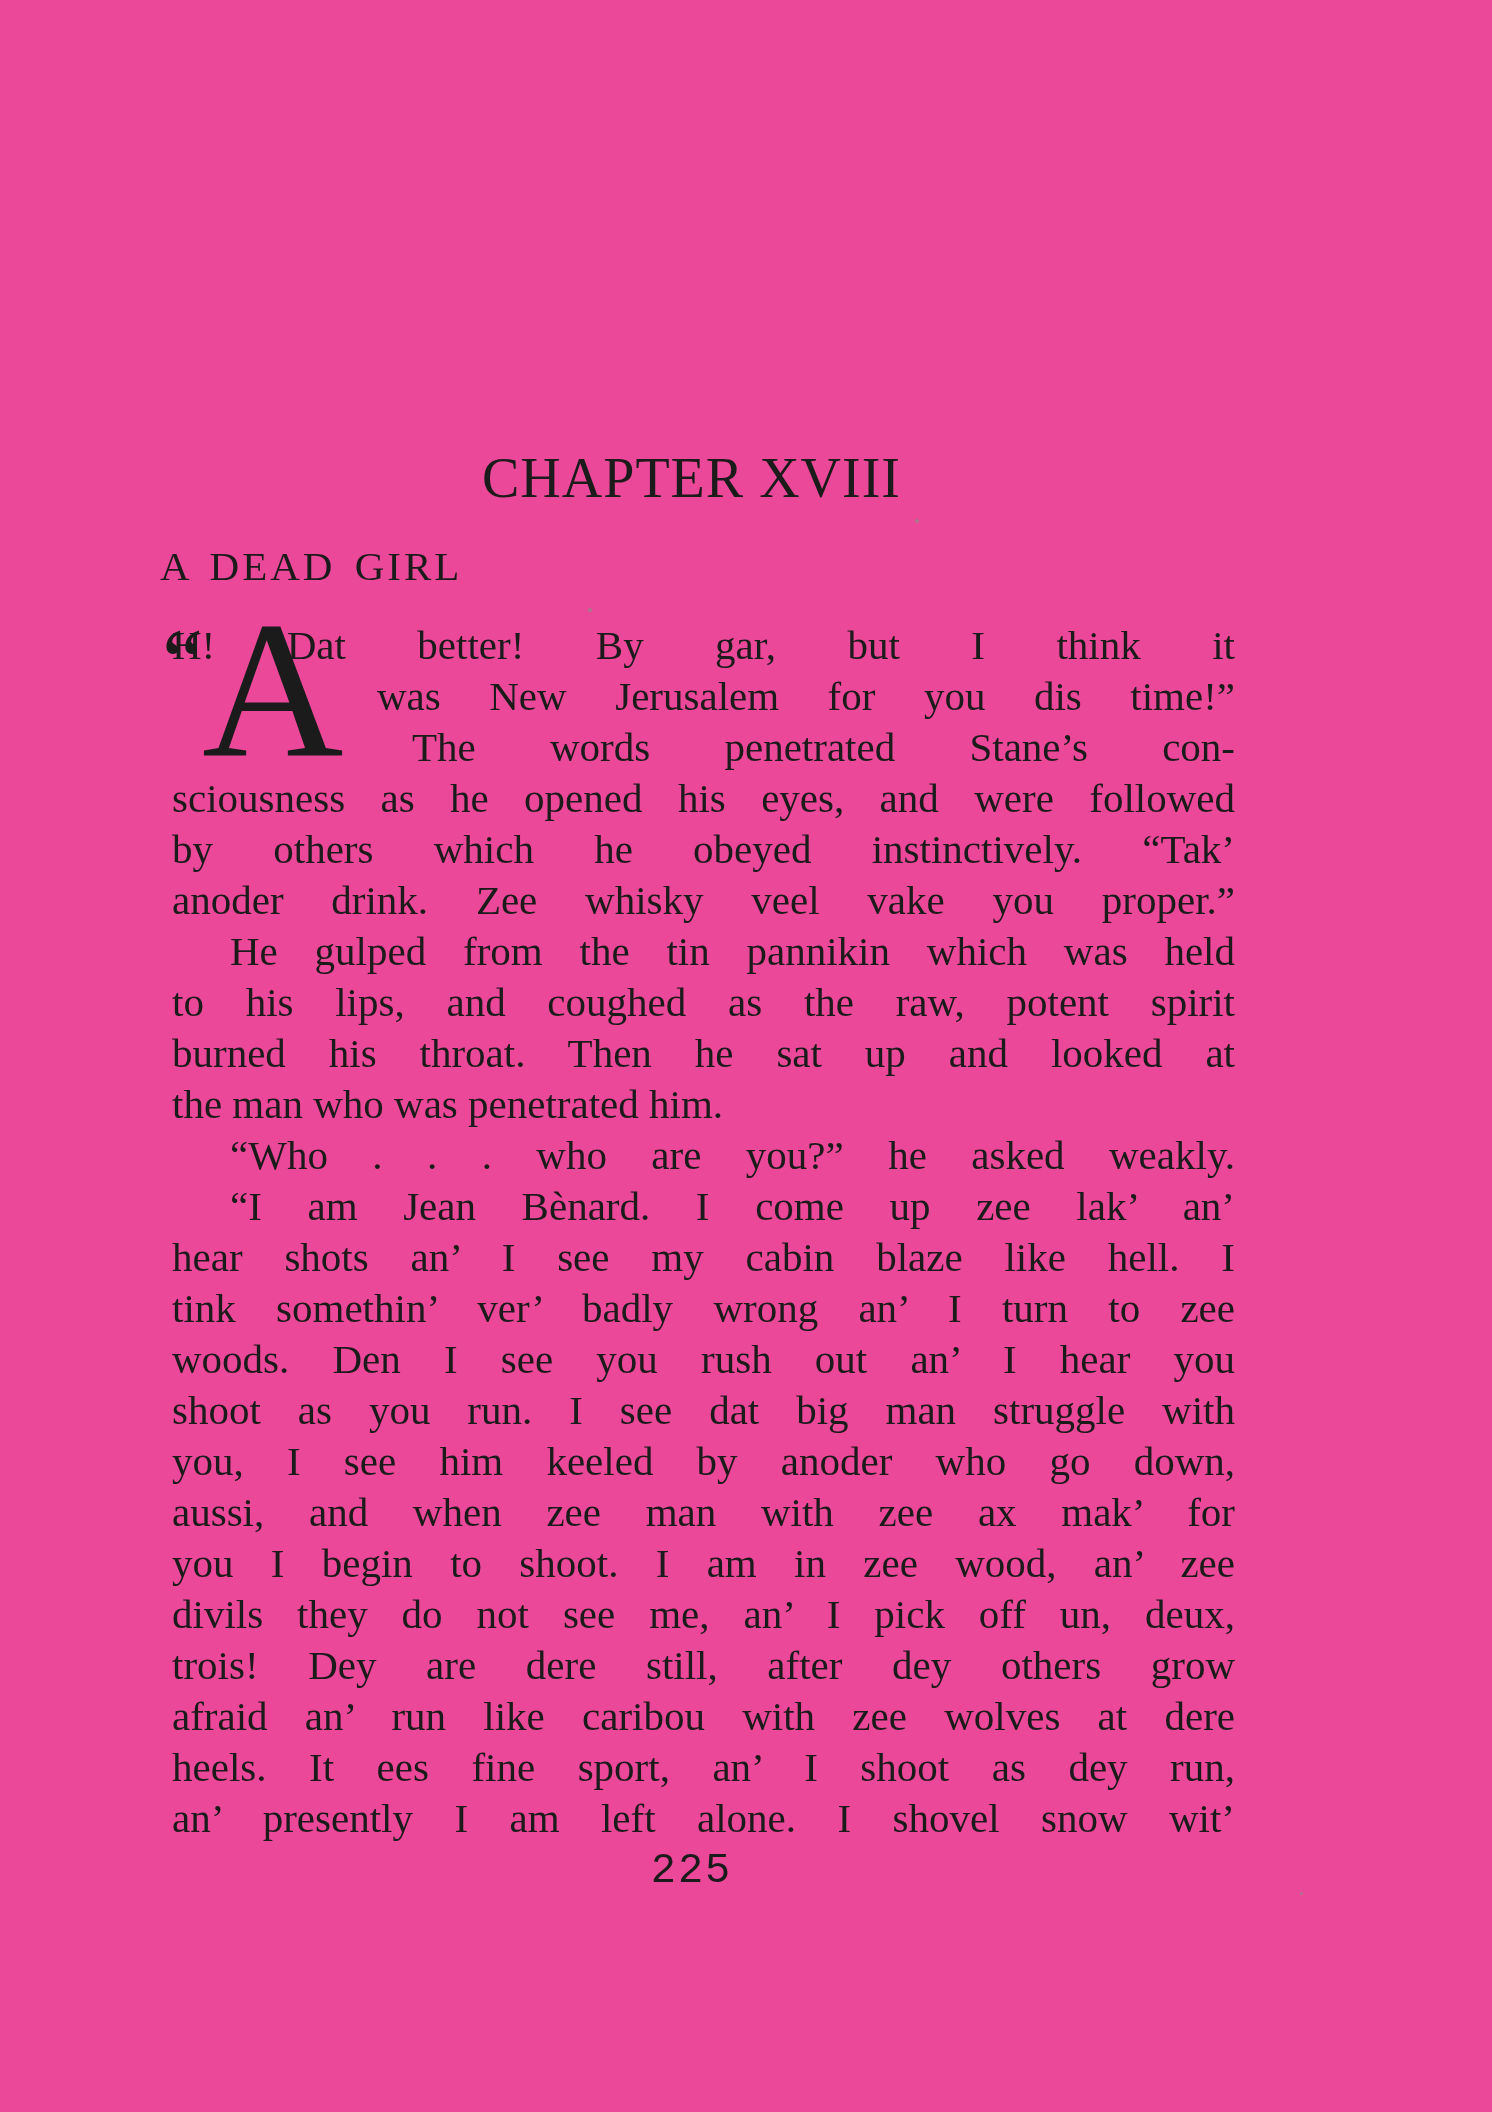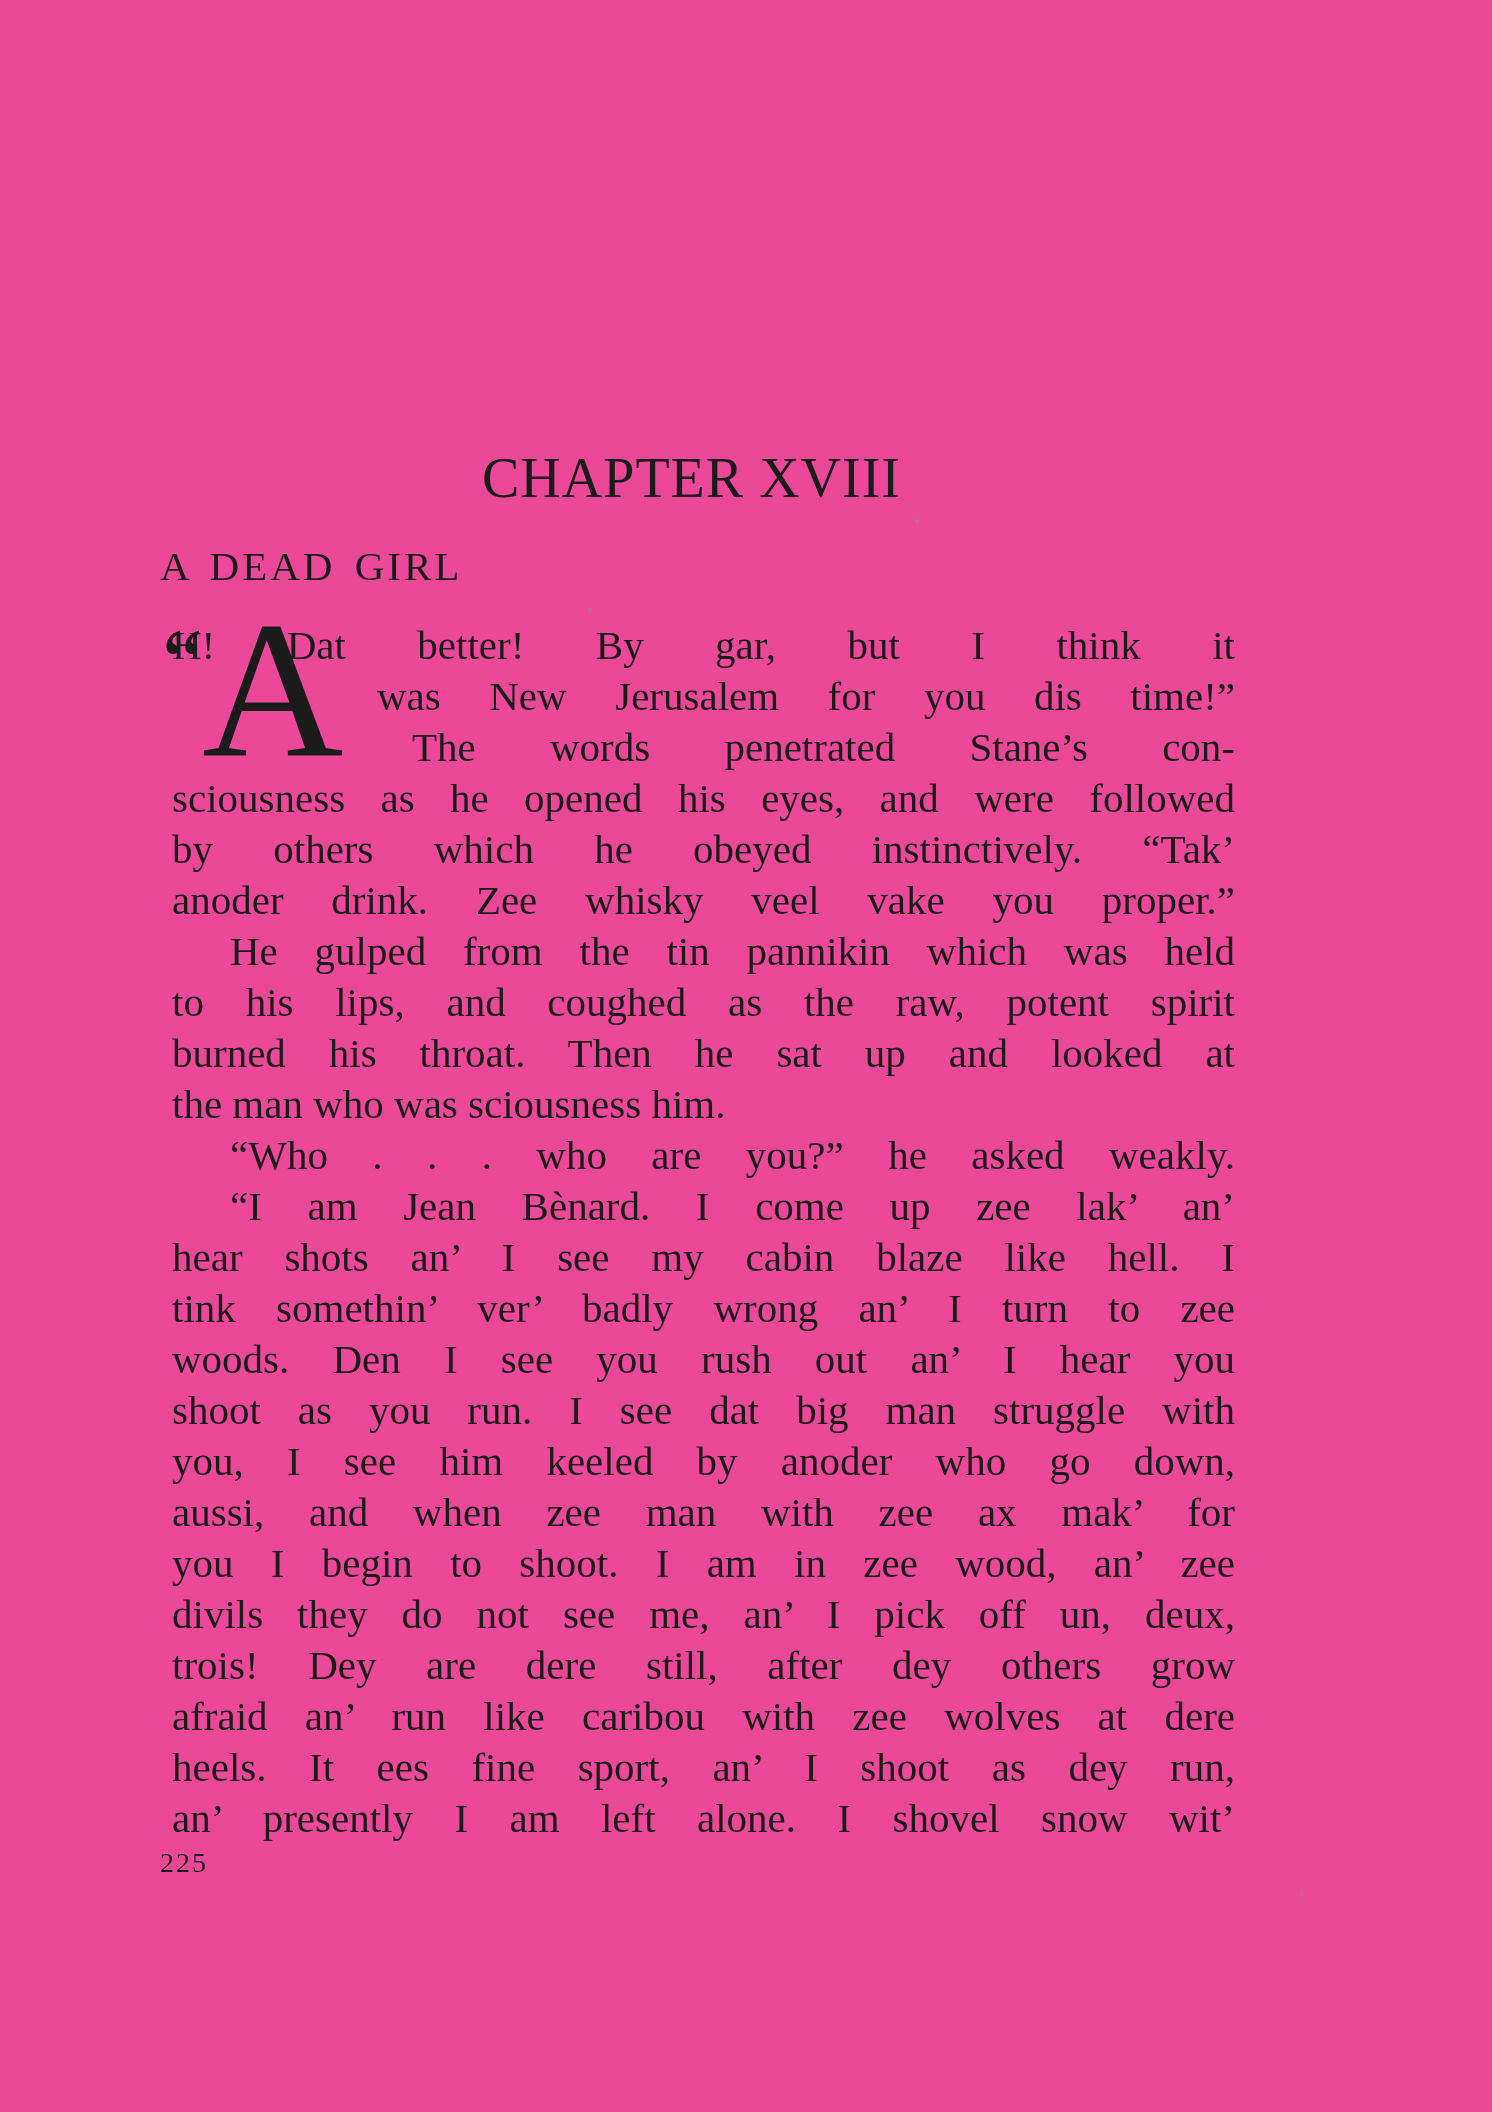--- a/index.html
+++ b/index.html
@@ -66,22 +66,24 @@
   }
   .body-line.no-justify {
     text-align: left;
     text-align-last: left;
   }
   .page-number {
     position: absolute;
     top: 1847px;
     left: 160px;
     width: 1063px;
-    font-size: 28px;
+    text-align: center;
+    font-size: 42px;
     letter-spacing: 2px;
+    font-family: Liberation Mono, monospace;
   }
   .speck {
     position: absolute;
     background: #8a8a8a;
     border-radius: 50%;
     opacity: 0.7;
   }
 </style>
 </head>
 <body>
@@ -98,21 +100,21 @@
     <div>
         <div class="body-line" style="">H!  Dat better!   By gar, but I think it</div>
         <div class="body-line" style="margin-left: 205px;">was New Jerusalem for you dis time!”</div>
         <div class="body-line" style="margin-left: 240px;">The words penetrated Stane’s con-</div>
         <div class="body-line">sciousness as he opened his eyes, and were followed</div>
         <div class="body-line">by others which he obeyed instinctively.   “Tak’</div>
         <div class="body-line">anoder drink.   Zee whisky veel vake you proper.”</div>
         <div class="body-line" style="margin-left: 58px;">He gulped from the tin pannikin which was held</div>
         <div class="body-line">to his lips, and coughed as the raw, potent spirit</div>
         <div class="body-line">burned his throat.   Then he sat up and looked at</div>
-        <div class="body-line no-justify">the man who was sciousness him.</div>
+        <div class="body-line no-justify">the man who was penetrated him.</div>
         <div class="body-line" style="margin-left: 58px;">“Who . . . who are you?”  he asked weakly.</div>
         <div class="body-line" style="margin-left: 58px;">“I am Jean Bènard.   I come up zee lak’ an’</div>
         <div class="body-line">hear shots an’ I see my cabin blaze like hell.   I</div>
         <div class="body-line">tink somethin’ ver’ badly wrong an’ I turn to zee</div>
         <div class="body-line">woods.   Den I see you rush out an’ I hear you</div>
         <div class="body-line">shoot as you run.   I see dat big man struggle with</div>
         <div class="body-line">you, I see him keeled by anoder who go down,</div>
         <div class="body-line">aussi, and when zee man with zee ax mak’ for</div>
         <div class="body-line">you I begin to shoot.   I am in zee wood, an’ zee</div>
         <div class="body-line">divils they do not see me, an’ I pick off un, deux,</div>

